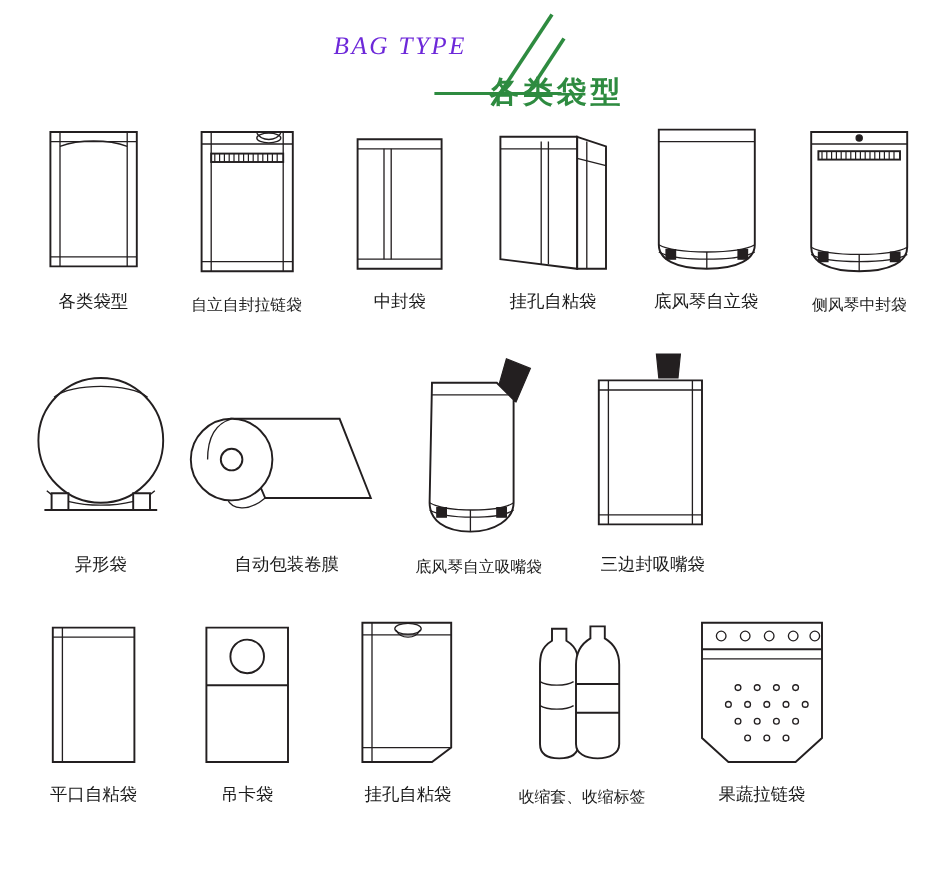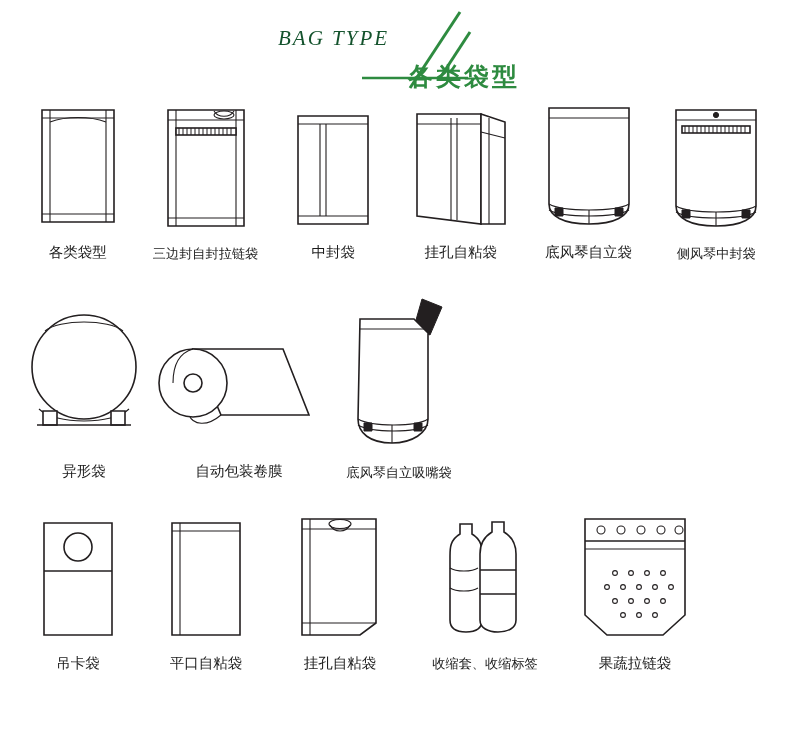--- a/index.html
+++ b/index.html
@@ -22,21 +22,21 @@
     height: 96px;
   }
   .header .en-title {
     position: absolute;
     left: 278px;
     top: 26px;
     font-family: "Liberation Serif", serif;
     font-style: italic;
     font-size: 21px;
     letter-spacing: 2px;
-    color: #14532d;
+    color: #6d28d9;
   }
   .header .cn-title {
     position: absolute;
     left: 408px;
     top: 60px;
     font-size: 25px;
     font-weight: bold;
     letter-spacing: 3px;
     color: #2e8b40;
   }
@@ -129,21 +129,21 @@
       <div class="art">
         <svg width="96" height="132" viewBox="0 0 96 132">
           <path class="fillw" d="M10 8 H86 V124 H10 Z"></path>
           <path class="ln-t" d="M10 18 H86 M10 116 H86 M18 8 V124 M78 8 V124"></path>
           <rect class="fillw" x="18" y="26" width="60" height="7"></rect>
           <path class="hatch" d="M21 26 V33 M25 26 V33 M29 26 V33 M33 26 V33 M37 26 V33 M41 26 V33 M45 26 V33 M49 26 V33 M53 26 V33 M57 26 V33 M61 26 V33 M65 26 V33 M69 26 V33 M73 26 V33" fill="none"></path>
           <path class="ln-t" d="M56 9 C60 16 72 16 76 9"></path>
           <ellipse class="ln-t" cx="66" cy="13" rx="10" ry="4" fill="#fff"></ellipse>
         </svg>
       </div>
-      <div class="caption small">三边封自封拉链袋</div>
+      <div class="caption small">自立自封拉链袋</div>
     </div>
 
     <div class="cell">
       <div class="art">
         <svg width="86" height="126" viewBox="0 0 86 126">
           <path class="fillw" d="M8 10 H78 V118 H8 Z"></path>
           <path class="ln-t" d="M8 18 H78 M8 110 H78"></path>
           <path class="ln-t" d="M30 18 V110 M36 18 V110"></path>
         </svg>
       </div>
@@ -236,44 +236,55 @@
           <path class="ln-t" d="M14 126 C28 134 72 134 84 126"></path>
           <path class="ln-t" d="M14 132 C28 140 72 140 84 132"></path>
           <path class="fillk" d="M20 130 h8 v8 h-8 z"></path>
           <path class="fillk" d="M70 130 h8 v8 h-8 z"></path>
           <path class="ln-t" d="M48 132 V150"></path>
         </svg>
       </div>
       <div class="caption small">底风琴自立吸嘴袋</div>
     </div>
 
+    <div class="cell" style="width:140px">
+      <div class="art">
+        <svg width="110" height="160" viewBox="0 0 110 160">
+          <path class="fillk" d="M58 4 H78 L76 24 H60 Z"></path>
+          <path class="fillw" d="M10 26 H96 V146 H10 Z"></path>
+          <path class="ln-t" d="M10 34 H96 M10 138 H96"></path>
+          <path class="ln-t" d="M18 26 V146 M88 26 V146"></path>
+        </svg>
+      </div>
+      <div class="caption">三边封吸嘴袋</div>
+    </div>
   </div>
 
   <div class="row r3">
+
+    <div class="cell" style="width:128px">
+      <div class="art">
+        <svg width="92" height="130" viewBox="0 0 92 130">
+          <path class="fillw" d="M12 10 H80 V122 H12 Z"></path>
+          <path class="ln-t" d="M12 18 H80"></path>
+          <path class="ln-t" d="M20 10 V122"></path>
+        </svg>
+      </div>
+      <div class="caption">平口自粘袋</div>
+    </div>
 
     <div class="cell" style="width:128px">
       <div class="art">
         <svg width="92" height="130" viewBox="0 0 92 130">
           <path class="fillw" d="M12 10 H80 V122 H12 Z"></path>
           <path class="ln" d="M12 58 H80"></path>
           <circle class="ln" cx="46" cy="34" r="14"></circle>
         </svg>
       </div>
       <div class="caption">吊卡袋</div>
-    </div>
-
-    <div class="cell" style="width:128px">
-      <div class="art">
-        <svg width="92" height="130" viewBox="0 0 92 130">
-          <path class="fillw" d="M12 10 H80 V122 H12 Z"></path>
-          <path class="ln-t" d="M12 18 H80"></path>
-          <path class="ln-t" d="M20 10 V122"></path>
-        </svg>
-      </div>
-      <div class="caption">平口自粘袋</div>
     </div>
 
     <div class="cell" style="width:140px">
       <div class="art">
         <svg width="100" height="132" viewBox="0 0 100 132">
           <path class="fillw" d="M12 8 H86 V112 L70 124 H12 Z"></path>
           <path class="ln-t" d="M12 18 H86"></path>
           <path class="ln-t" d="M20 8 V124"></path>
           <path class="ln-t" d="M40 14 C44 22 56 22 60 14"></path>
           <ellipse class="ln-t" cx="50" cy="13" rx="11" ry="4.5" fill="#fff"></ellipse>

